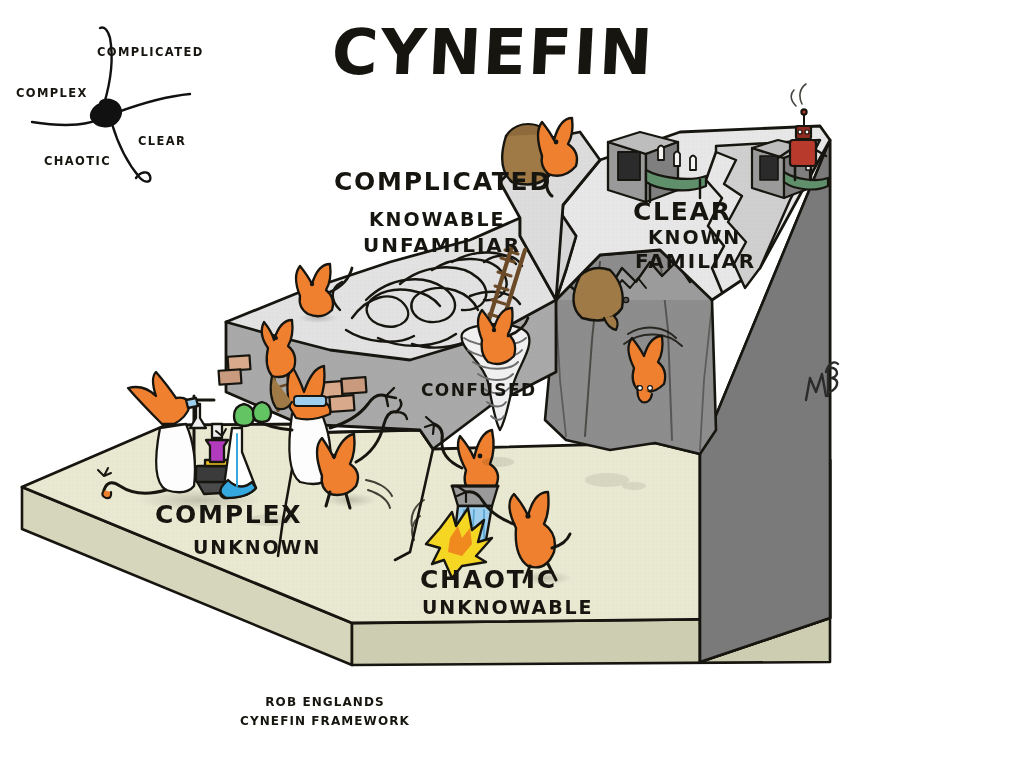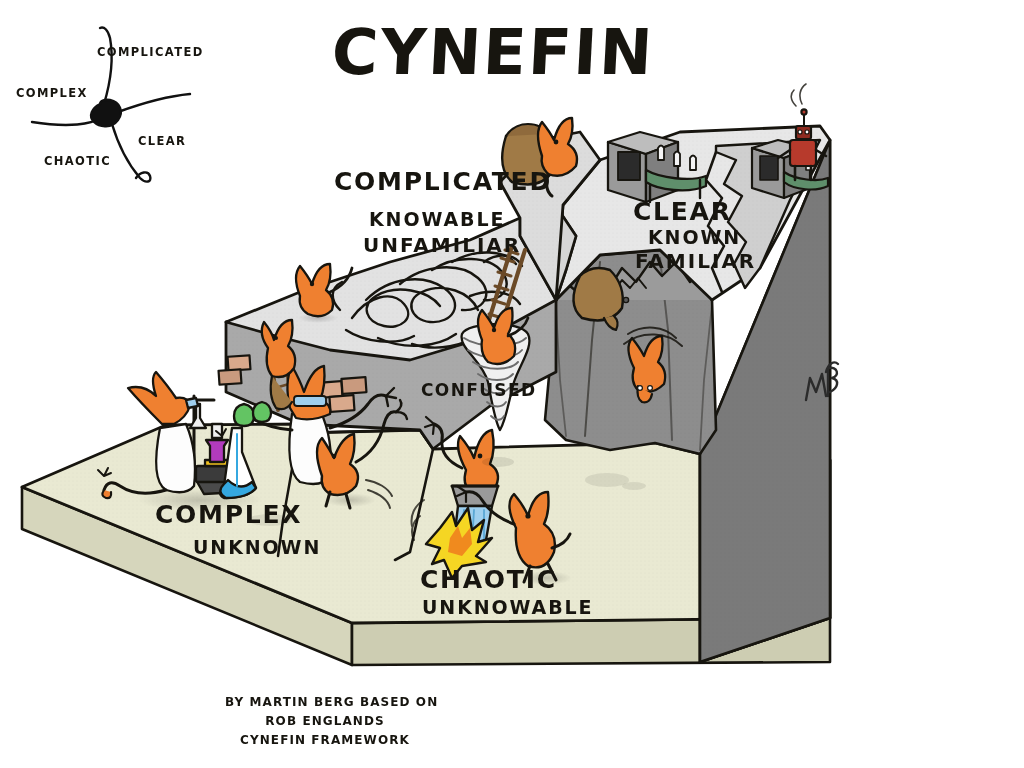--- a/index.html
+++ b/index.html
@@ -414,18 +414,17 @@
 
   <div class="txt lblmain" id="lbl-complex">COMPLEX</div>
   <div class="txt lblsub" id="lbl-unknown">UNKNOWN</div>
 
   <div class="txt lblmain" id="lbl-chaotic">CHAOTIC</div>
   <div class="txt lblsub" id="lbl-unknowable">UNKNOWABLE</div>
 
   <div class="txt" id="lbl-confused">CONFUSED</div>
 
   <div class="txt credit" id="credits">
-    <div>BY MARTIN BERG BASED ON</div>
     <div>ROB ENGLANDS</div>
     <div>CYNEFIN FRAMEWORK</div>
   </div>
 
 </div>
 
 </body></html>

